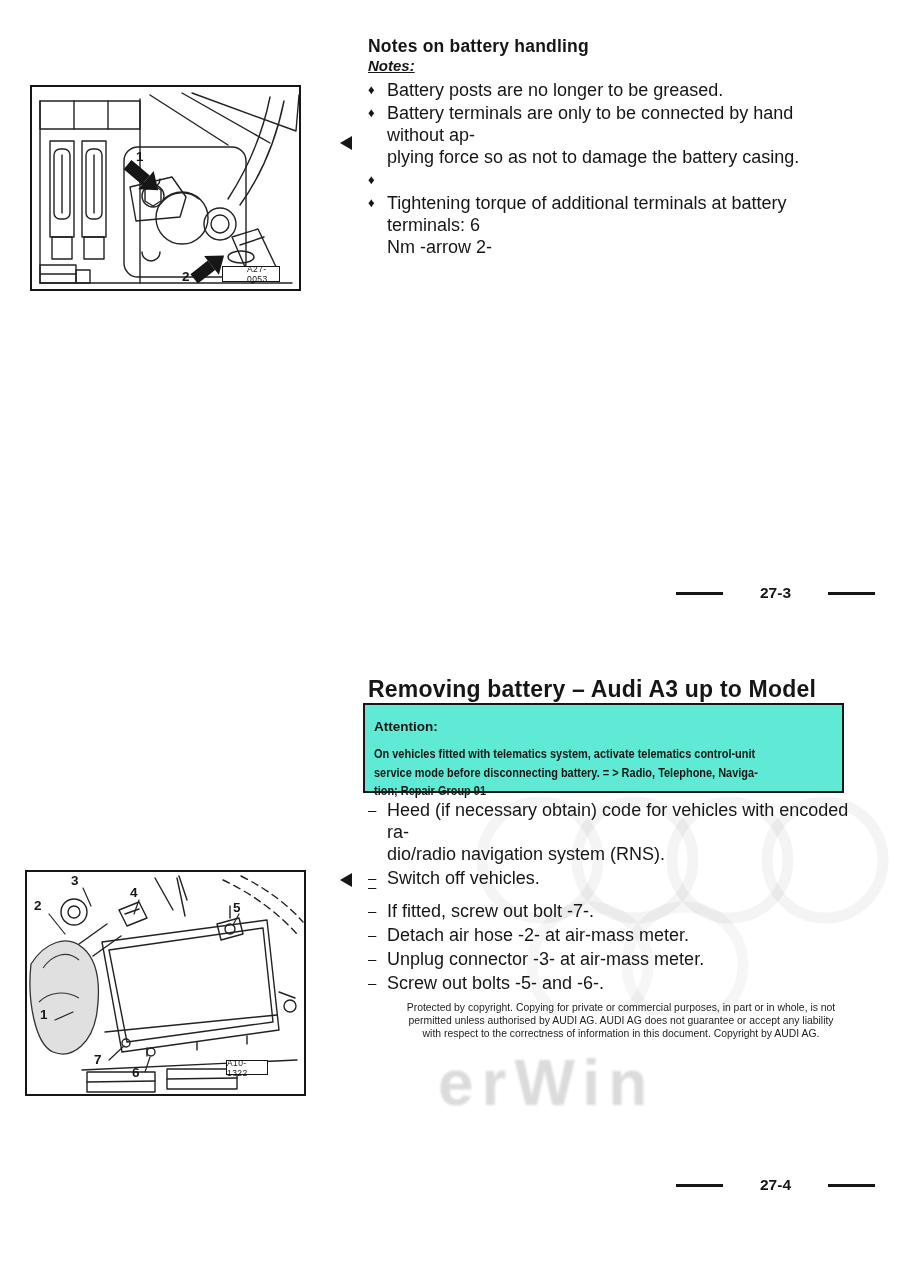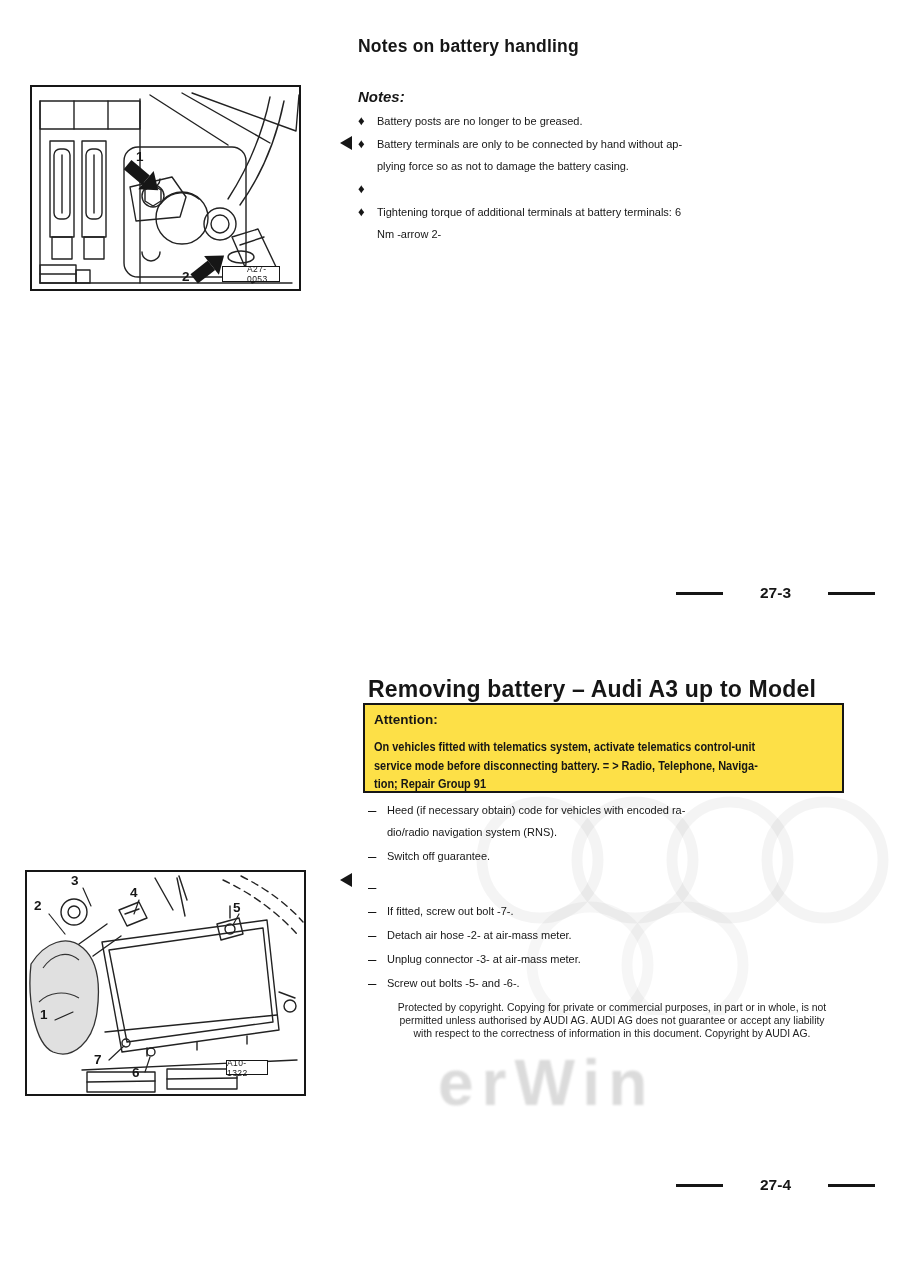--- a/index.html
+++ b/index.html
@@ -8,28 +8,28 @@
     position:relative; width:909px; height:1285px; background:#ffffff;
     font-family:"Liberation Sans", sans-serif; color:#161616; overflow:hidden;
   }
 
   
   .sec-title { font-size:17.5px; font-weight:bold; letter-spacing:.2px; }
   .notes-label { font-size:15px; font-weight:bold; font-style:italic; }
   .item { display:flex; }
   .marker { flex:0 0 19px; width:19px; font-size:13px; line-height:22px; }
   .marker.dash { font-size:15px; }
-  .btext { font-size:11px; line-height:22px; white-space:pre-line; }
+  .btext { font-size:18px; line-height:22px; white-space:pre-line; }
   .blist .item { margin-bottom:1px; }
   .steps .item { margin-bottom:2px; }
 
   
   .attention {
     position:absolute; left:363px; top:703px; width:481px; height:90px;
-    border:2px solid #161616; padding:7px 9px; background:#fde047;
+    border:2px solid #161616; padding:14px 9px; background:#5eead4;
   }
   .attn-label { font-size:13.5px; font-weight:bold; }
   .attn-body {
     margin-top:11px; font-size:12.6px; font-weight:bold; line-height:18.5px;
     white-space:pre-line; width:534px; transform:scaleX(.87); transform-origin:0 0;
   }
 
   
   .fig { position:absolute; border:2px solid #161616; background:#fff; }
   .fig svg { display:block; }
@@ -42,21 +42,21 @@
   
   .pointer {
     position:absolute; width:0; height:0;
     border-top:7px solid transparent; border-bottom:7px solid transparent;
     border-right:12px solid #161616;
   }
   .pageref { position:absolute; display:flex; align-items:center; gap:37px; }
   .pageref .rule { width:47px; height:3px; background:#161616; }
   .pageref .num { font-size:15.5px; font-weight:bold; }
   .copyright {
-    position:absolute; left:367px; top:1002px; width:490px; text-align:center;
+    position:absolute; left:376px; top:1002px; width:490px; text-align:center;
     font-size:10.4px; line-height:12.8px; white-space:pre-line; color:#1d1d1d;
   }
   .erwin {
     position:absolute; left:438px; top:1046px; font-size:64px; font-weight:bold;
     letter-spacing:8px; color:#8a8a8a; opacity:.30; filter:blur(1px);
   }
   .rings { position:absolute; left:470px; top:765px; pointer-events:none; }
 </style>
 </head>
 <body>
@@ -69,23 +69,23 @@
         <circle cx="165" cy="95" r="58"></circle>
       <circle cx="260" cy="95" r="58"></circle>
         <circle cx="355" cy="95" r="58"></circle>
     </g>
     <g fill="none" stroke="#000000" stroke-opacity="0.035" stroke-width="11">
       <circle cx="120" cy="200" r="58"></circle>
         <circle cx="215" cy="200" r="58"></circle>
     </g>
   </svg>
 
-  <div style="position:absolute; left:358px; top:36px; width:482px;">
+  <div style="position:absolute; left:368px; top:36px; width:482px;">
     <div class="sec-title">Notes on battery handling</div>
-    <div class="notes-label" style="margin-top:31px;">Notes:</div>
+    <div class="notes-label" style="text-decoration:underline;">Notes:</div>
     <div class="blist" style="margin-top:5px;">
 
         <div class="item">
           <span class="marker">♦</span>
           <span class="btext">Battery posts are no longer to be greased.</span>
         </div>
 
         <div class="item">
           <span class="marker">♦</span>
           <span class="btext">Battery terminals are only to be connected by hand without ap-
@@ -187,21 +187,21 @@
   <div class="steps" style="position:absolute; left:368px; top:799px; width:482px;">
 
       <div class="item">
         <span class="marker dash">–</span>
         <span class="btext">Heed (if necessary obtain) code for vehicles with encoded ra-
 dio/radio navigation system (RNS).</span>
       </div>
 
       <div class="item">
         <span class="marker dash">–</span>
-        <span class="btext">Switch off guarantee.</span>
+        <span class="btext">Switch off vehicles.</span>
       </div>
     </div>
 
   <div class="steps" style="position:absolute; left:368px; top:876px; width:482px;">
 
       <div class="item">
         <span class="marker dash">–</span>
       </div>
 
       <div class="item">

